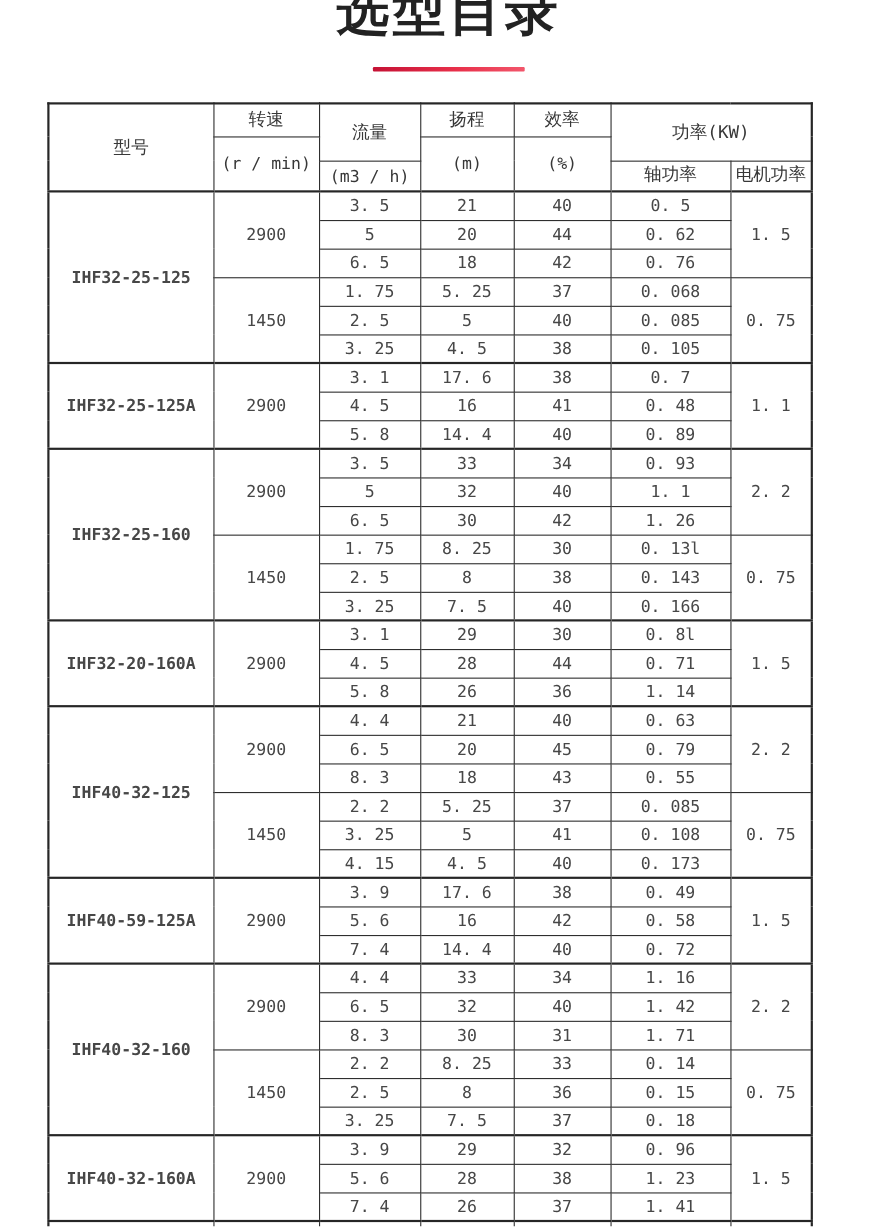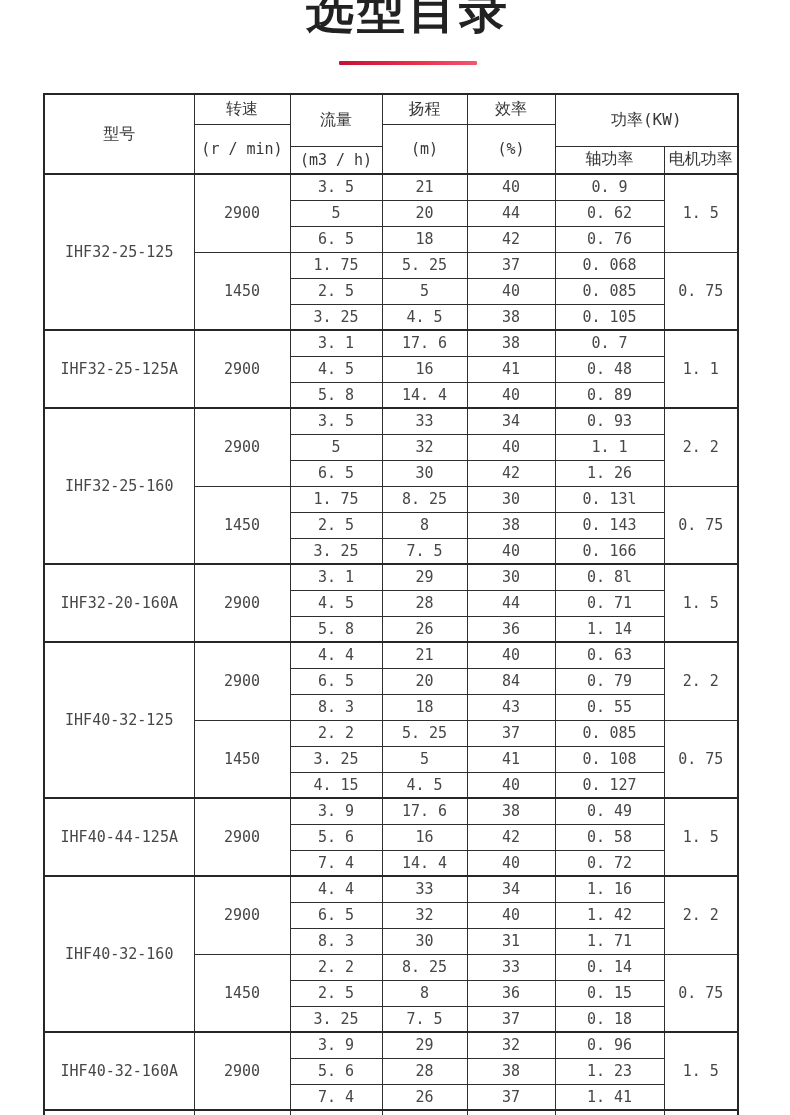--- a/index.html
+++ b/index.html
@@ -45,21 +45,21 @@
   }
   .catalog thead th {
     font-weight:normal; color:#383838; font-size:16px;
   }
   .catalog thead .unit { font-size:15px; }
   tr.h-a { height:30px; }
   tr.h-b { height:22px; }
   tr.h-c { height:28px; }
   .catalog tbody tr { height:26px; }
   .catalog tbody td { font-size:15px; color:#474747; }
-  td.model-cell { font-size:14px; letter-spacing:0; }
+  td.model-cell { font-size:14px; letter-spacing:0;font-weight:bold; }
   tbody tr.section-start td { border-top:2px solid #262626; }
   .catalog tbody tr:first-child td { border-top:2px solid #262626; }
 </style>
 </head>
 <body>
 
 <div class="page">
 
   <div class="title-wrap">
     <div class="page-title">选型目录</div>
@@ -96,21 +96,21 @@
         <th>电机功率</th>
       </tr>
     </thead>
     <tbody>
         <tr class="section-start">
           <td rowspan="6" class="model-cell">IHF32-25-125</td>
           <td rowspan="3">2900</td>
           <td>3. 5</td>
           <td>21</td>
           <td>40</td>
-          <td>0. 9</td>
+          <td>0. 5</td>
           <td rowspan="3">1. 5</td>
         </tr>
         <tr>
           <td>5</td>
           <td>20</td>
           <td>44</td>
           <td>0. 62</td>
         </tr>
         <tr>
           <td>6. 5</td>
@@ -226,21 +226,21 @@
           <td rowspan="3">2900</td>
           <td>4. 4</td>
           <td>21</td>
           <td>40</td>
           <td>0. 63</td>
           <td rowspan="3">2. 2</td>
         </tr>
         <tr>
           <td>6. 5</td>
           <td>20</td>
-          <td>84</td>
+          <td>45</td>
           <td>0. 79</td>
         </tr>
         <tr>
           <td>8. 3</td>
           <td>18</td>
           <td>43</td>
           <td>0. 55</td>
         </tr>
         <tr>
           <td rowspan="3">1450</td>
@@ -253,24 +253,24 @@
         <tr>
           <td>3. 25</td>
           <td>5</td>
           <td>41</td>
           <td>0. 108</td>
         </tr>
         <tr>
           <td>4. 15</td>
           <td>4. 5</td>
           <td>40</td>
-          <td>0. 127</td>
-        </tr>
-        <tr class="section-start">
-          <td rowspan="3" class="model-cell">IHF40-44-125A</td>
+          <td>0. 173</td>
+        </tr>
+        <tr class="section-start">
+          <td rowspan="3" class="model-cell">IHF40-59-125A</td>
           <td rowspan="3">2900</td>
           <td>3. 9</td>
           <td>17. 6</td>
           <td>38</td>
           <td>0. 49</td>
           <td rowspan="3">1. 5</td>
         </tr>
         <tr>
           <td>5. 6</td>
           <td>16</td>

